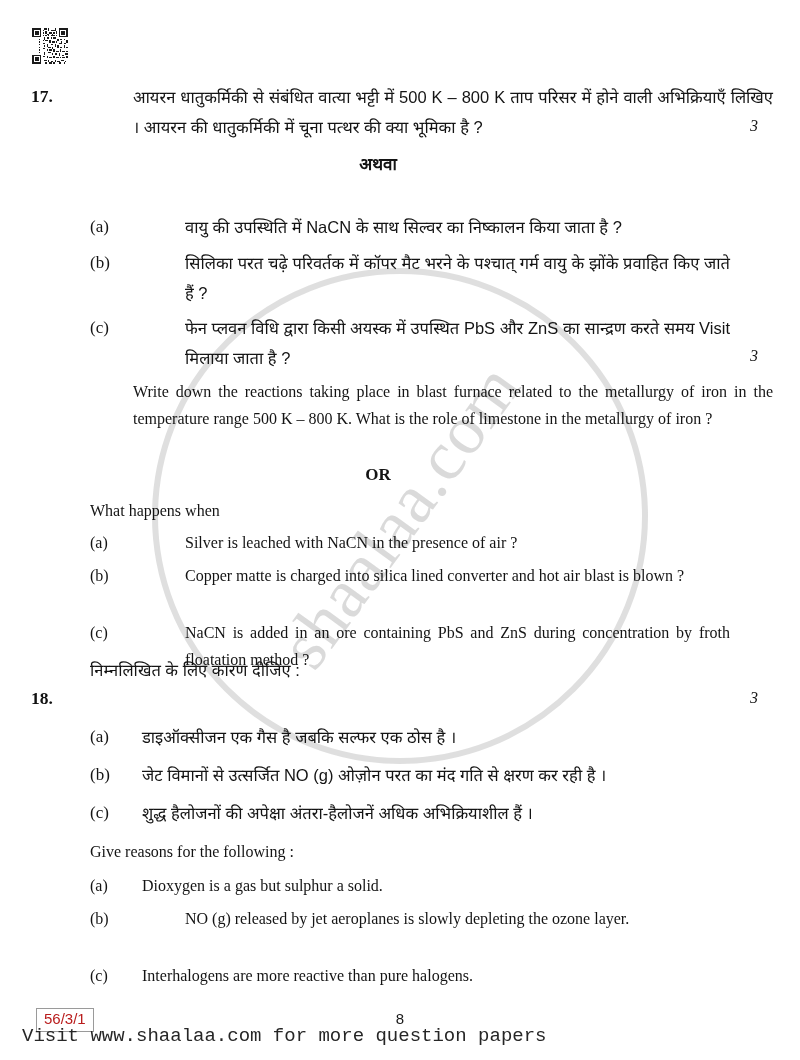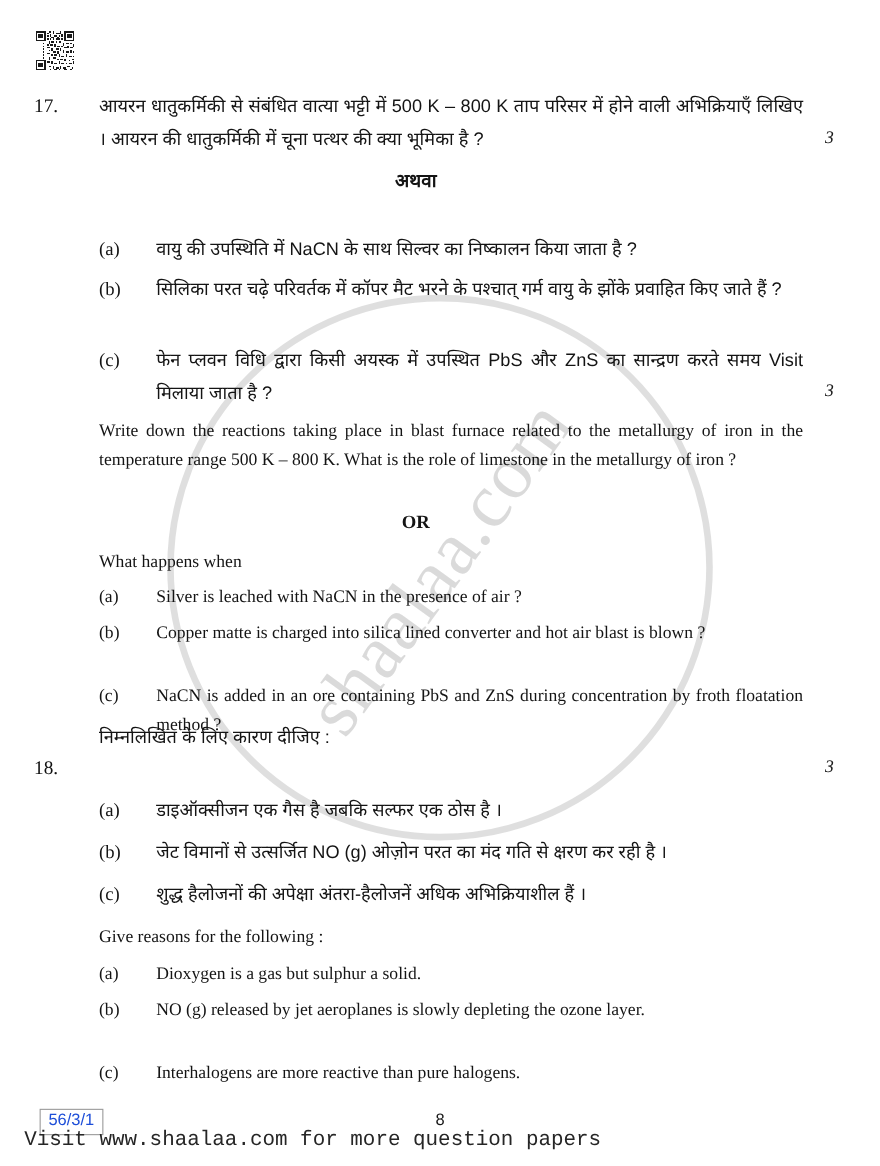--- a/index.html
+++ b/index.html
@@ -74,21 +74,21 @@
   }
 
   
   .blk {
     position: absolute;
     box-sizing: border-box;
   }
 
   .qnum {
     position: absolute;
-    font-weight: normal;
+    font-weight: bold;
     font-size: 17.5px;
     line-height: 1;
   }
 
   .marks {
     position: absolute;
     font-style: italic;
     font-size: 16px;
     line-height: 1;
     color: #1a1a1a;
@@ -101,21 +101,21 @@
     line-height: 30px;
     color: #141414;
   }
   
   .en {
     font-family: "Liberation Serif", "DejaVu Serif", serif;
     font-size: 16px;
     line-height: 27px;
     color: #141414;
   }
-  .justify { text-align: justify; text-align-last: left; }
+  .justify { text-align: justify; text-align-last: left; margin-left: 43px; }
   .center  { text-align: center; }
   .bold    { font-weight: bold; }
 
   
   .item {
     position: absolute;
     display: flex;
     align-items: flex-start;
   }
   .item .lbl {
@@ -133,21 +133,21 @@
   
   .footer-code {
     position: absolute;
     left: 36px;
     top: 1008px;
     border: 1px solid #9a9a9a;
     padding: 2px 7px 3px 7px;
     font-family: "Liberation Sans", "DejaVu Sans", sans-serif;
     font-size: 15px;
     line-height: 1.1;
-    color: #1d4ed8;
+    color: #b91c1c;
     background: transparent;
   }
   .footer-page {
     position: absolute;
     left: 0;
     top: 1010px;
     width: 800px;
     text-align: center;
     font-family: "Liberation Sans", "DejaVu Sans", sans-serif;
     font-size: 15px;

